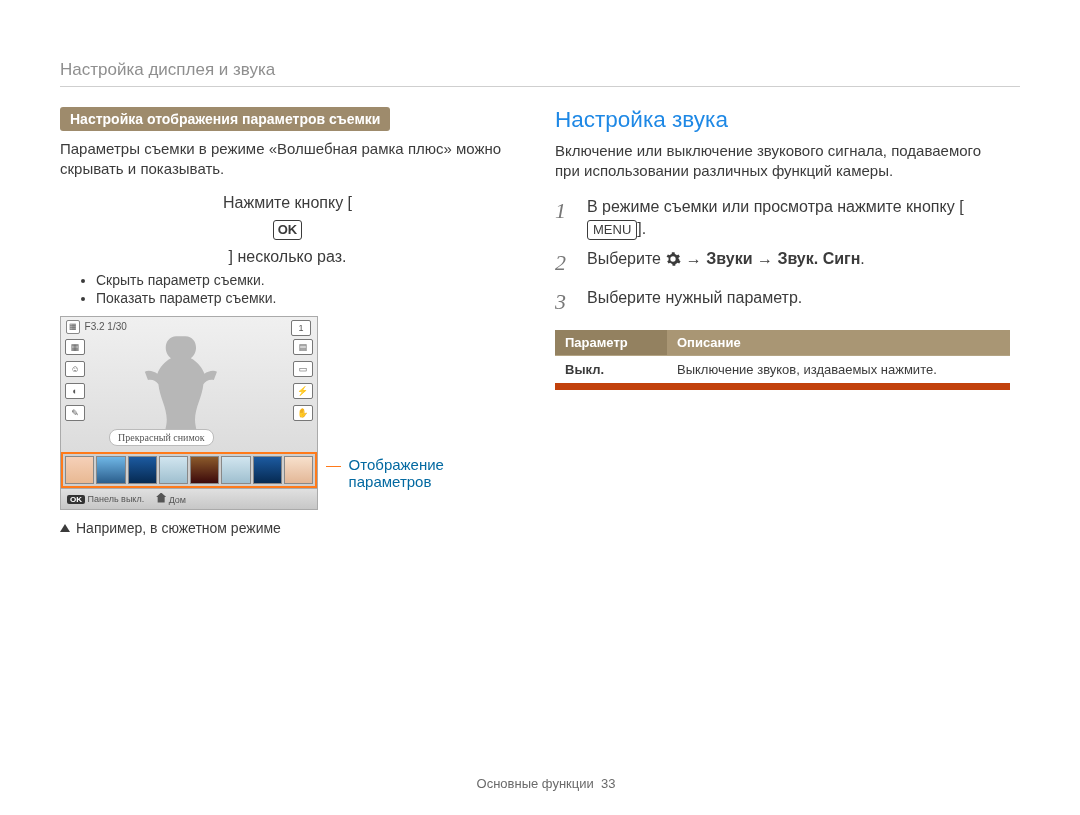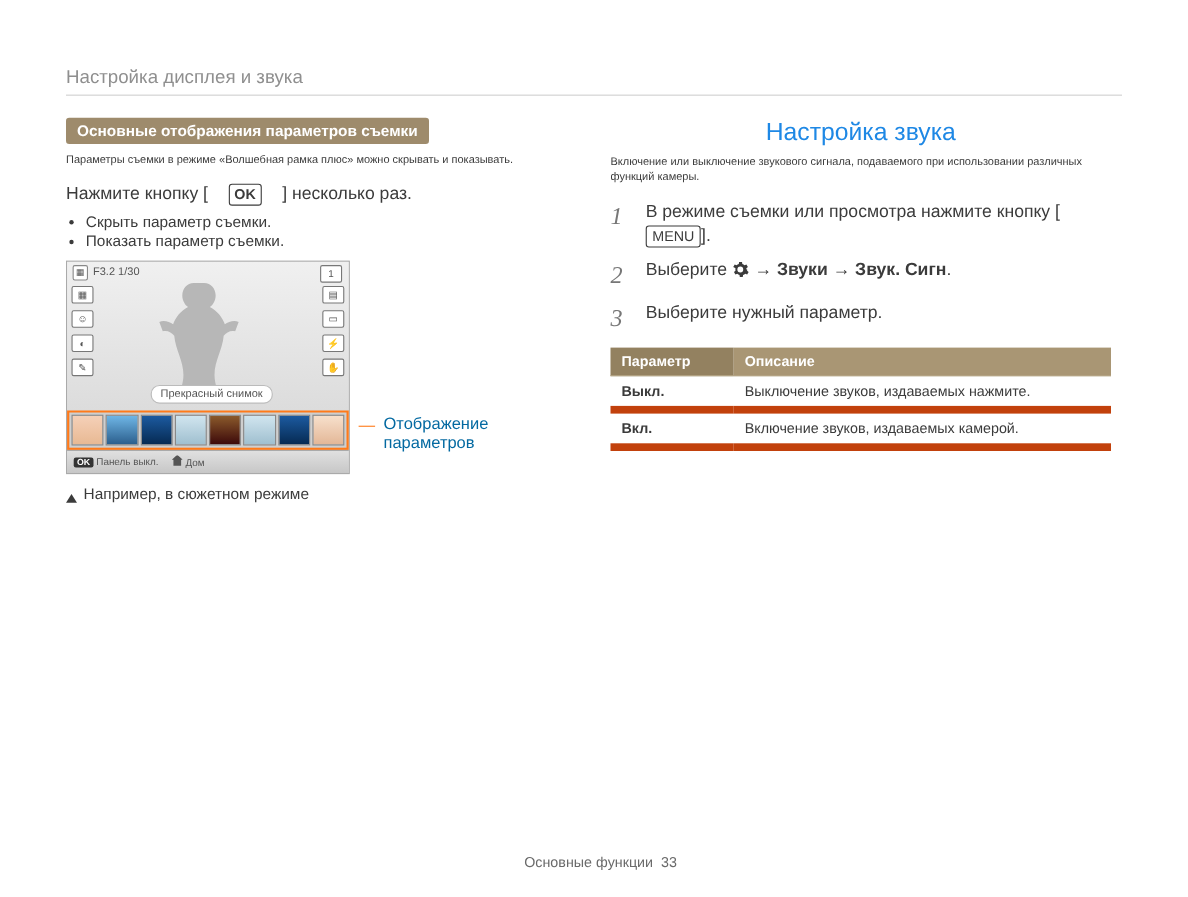--- a/index.html
+++ b/index.html
@@ -39,47 +39,48 @@
     display: inline-block;
     background: #9e8b6c;
     color: #fff;
     font-size: 14px;
     font-weight: bold;
     padding: 4px 10px;
     border-radius: 3px;
     margin-bottom: 6px;
   }
   .intro {
-    font-size: 10px;
+    font-size: 15px;
     line-height: 1.35;
     margin: 2px 0 14px 0;
   }
   .instr-line {
     font-size: 16px;
     margin: 4px 0 6px 0;
     display: flex;
     align-items: center;
     flex-wrap: wrap;
-    gap: 19px;
+    gap: 8px;
+    flex-direction: column;
   }
   .ok-badge {
     display: inline-block;
     border: 1.5px solid #3b3b3b;
     font-weight: bold;
     font-size: 13px;
     padding: 0 4px;
     border-radius: 3px;
     line-height: 18px;
   }
   .bullets {
     font-size: 14px;
     padding-left: 18px;
     margin: 4px 0 10px 0;
   }
-  .bullets li { margin: 2px 0; }
+  .bullets li { margin: 2px 18px; }
 
   
   .cam-wrap {
     display: flex;
     align-items: flex-start;
     gap: 8px;
   }
   .cam {
     width: 258px;
     border: 1px solid #aaa;
@@ -130,27 +131,28 @@
     display: flex; flex-direction: column; gap: 6px;
   }
   .silhouette {
     position: absolute;
     left: 80px; top: 15px;
     width: 85px; height: 115px;
   }
   .sil-svg { width: 100%; height: 100%; }
   .tooltip {
     position: absolute;
-    bottom: 6px; left: 76px;
+    bottom: 6px; left: 48px;
     background: #fff;
     border: 1px solid #bbb;
     border-radius: 8px;
     font-size: 10px;
     padding: 2px 8px;
     color: #555;
+    font-family: Liberation Serif, serif;
   }
   .strip-border {
     border: 2px solid #ff7a1a;
     padding: 2px;
     background: #cfcfcf;
   }
   .thumb-strip {
     display: flex;
     gap: 2px;
   }
@@ -198,37 +200,36 @@
   .callout-text {
     font-size: 15px;
     color: #0369a1;
     position: relative;
     top: 140px;
   }
   .caption-line {
     font-size: 14px;
     margin-top: 10px;
     display: flex;
-    align-items: flex-end;
+    align-items: center;
     gap: 6px;
   }
   .tri-up {
     width: 0; height: 0;
     border-left: 5px solid transparent;
     border-right: 5px solid transparent;
     border-bottom: 8px solid #3b3b3b;
   }
 
   
   .h-sound {
     color: #1e88e5;
     font-size: 22.5px;
     font-weight: normal;
     margin: 0 0 8px 0;
-    text-align: center;
   }
   .step-list { margin-top: 12px; }
   .step {
     display: flex;
     gap: 14px;
     margin: 8px 0;
     font-size: 16px;
     line-height: 1.4;
   }
   .step-num {
@@ -297,21 +298,21 @@
 <body>
 
 <div class="page">
 
   <div class="header-title">Настройка дисплея и звука</div>
   <hr class="hr">
 
   <div class="cols">
 
     <div class="col-left">
-      <div class="pill">Основные отображения параметров съемки</div>
+      <div class="pill">Настройка отображения параметров съемки</div>
       <div class="intro">Параметры съемки в режиме «Волшебная рамка плюс» можно скрывать и показывать.</div>
 
       <div class="instr-line">
         <span>Нажмите кнопку [</span>
           <span class="ok-badge">OK</span>
           <span>] несколько раз.</span>
       </div>
       <ul class="bullets">
         <li>Скрыть параметр съемки.</li>
         <li>Показать параметр съемки.</li>
@@ -409,24 +410,20 @@
       <table class="opts">
         <tbody>
             <tr>
           <th class="left-h">Параметр</th>
           <th>Описание</th>
         </tr>
         <tr>
           <td class="label">Выкл.</td>
           <td>Выключение звуков, издаваемых нажмите.</td>
         </tr>
-        <tr>
-          <td class="label">Вкл.</td>
-          <td>Включение звуков, издаваемых камерой.</td>
-        </tr>
       </tbody>
         </table>
     </div>
   </div>
 
   <div class="footer">
     <span>Основные функции</span>&nbsp;&nbsp;<span>33</span>
   </div>
 </div>
 

